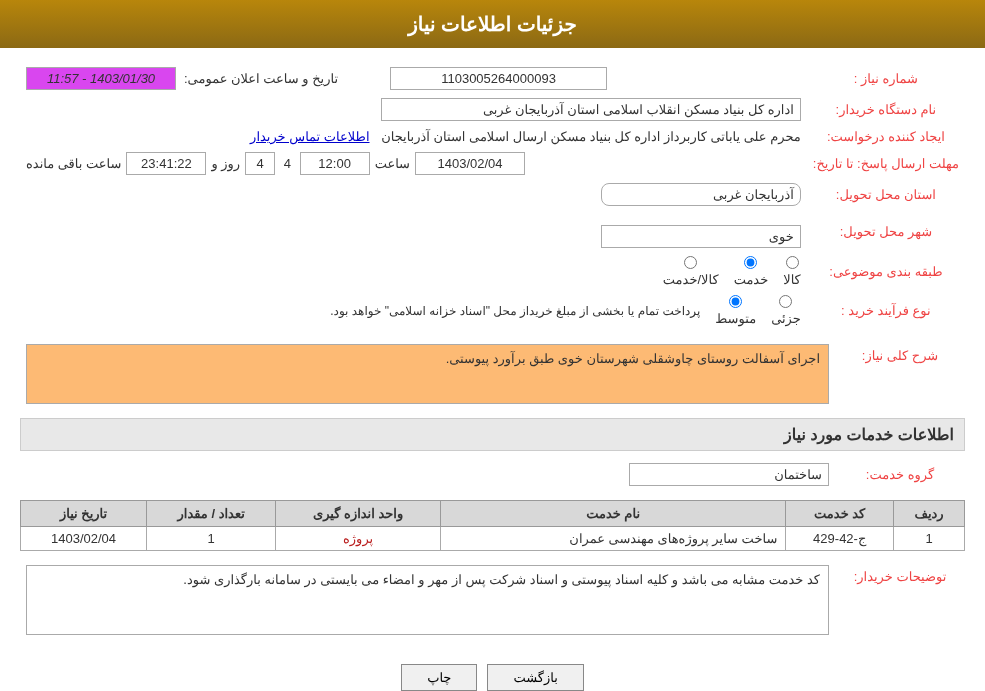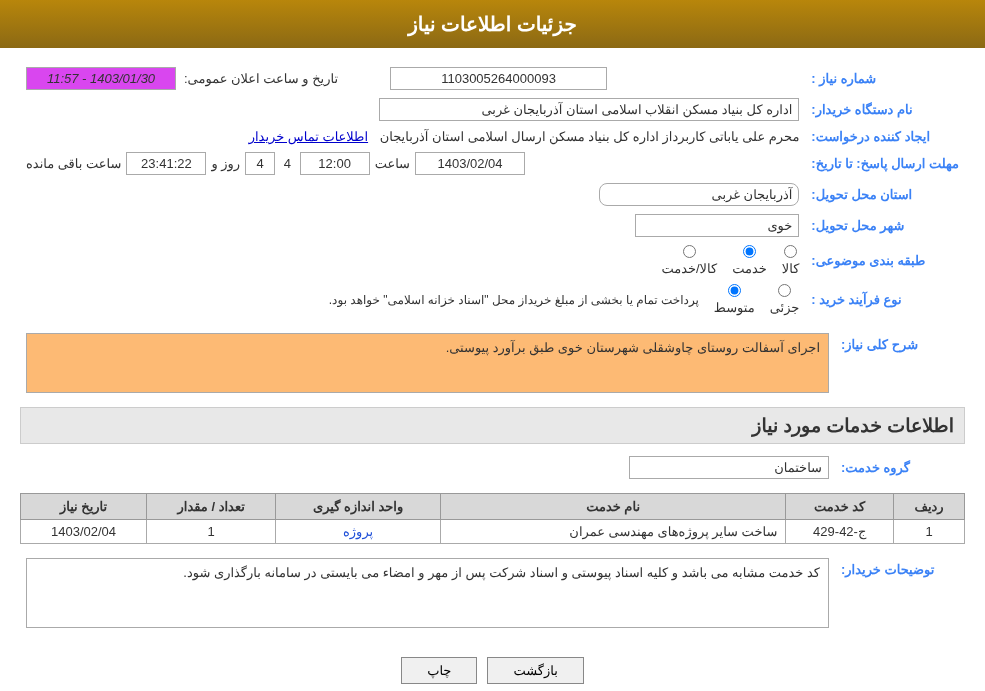--- a/index.html
+++ b/index.html
@@ -29,25 +29,25 @@
     .info-table {
       width: 100%;
       border-collapse: collapse;
       margin-bottom: 10px;
     }
     .info-table td {
       padding: 4px 6px;
       vertical-align: middle;
     }
     .label-cell {
-      text-align: left;
+      text-align: center;
       white-space: nowrap;
-      font-weight: bold;
+      font-weight: normal;
       width: 130px;
-      color: #3b82f6;
+      color: #ef4444;
     }
     .value-cell {
       text-align: right;
     }
     .input-box {
       border: 1px solid #aaa;
       padding: 3px 6px;
       background: #fff;
       min-height: 22px;
       display: inline-block;
@@ -91,21 +91,21 @@
       display: flex;
       align-items: center;
       gap: 3px;
       flex-direction: column;
     }
     .section-header {
       background: #e8e8e8;
       border: 1px solid #ccc;
       padding: 6px 10px;
       font-weight: bold;
-      font-size: 19px;
+      font-size: 16px;
       margin: 10px 0 8px 0;
     }
     .description-box {
       border: 1px solid #aaa;
       padding: 6px 8px;
       background: #fdba74;
       min-height: 60px;
       width: 100%;
       text-align: right;
       direction: rtl;
@@ -240,21 +240,21 @@
         <td class="value-cell">
           <div class="input-box" style="width:200px;border-radius:8px;">آذربایجان غربی</div>
         </td>
       </tr>
 
       <tr>
         <td class="label-cell">
           <span>شهر محل تحویل:</span>
         </td>
         <td class="value-cell">
-          <div class="input-box" style="width:164px;">خوی</div>
+          <div class="input-box" style="width:200px;margin-top:11px;">خوی</div>
         </td>
       </tr>
 
       <tr>
         <td class="label-cell">
           <span>طبقه بندی موضوعی:</span>
         </td>
         <td class="value-cell" colspan="3">
           <div class="radio-group">
             <div class="radio-item">
@@ -331,21 +331,21 @@
           <th>واحد اندازه گیری</th>
           <th>تعداد / مقدار</th>
           <th>تاریخ نیاز</th>
         </tr>
       </thead>
       <tbody id="services-tbody">
       <tr>
       <td>1</td>
       <td>ج-42-429</td>
       <td class="name-col">ساخت سایر پروژه‌های مهندسی عمران</td>
-      <td style="color:#1d4ed8;">پروژه</td>
+      <td style="color:#b91c1c;">پروژه</td>
       <td>1</td>
       <td>1403/02/04</td>
     </tr>
         </tbody>
     </table>
 
     <table class="info-table" style="margin-top:10px;">
       <tbody>
           <tr>
         <td class="label-cell" style="vertical-align:top; padding-top:8px;">

